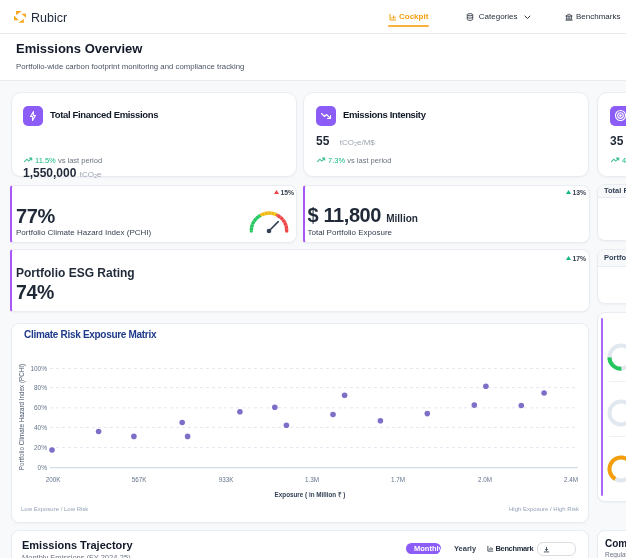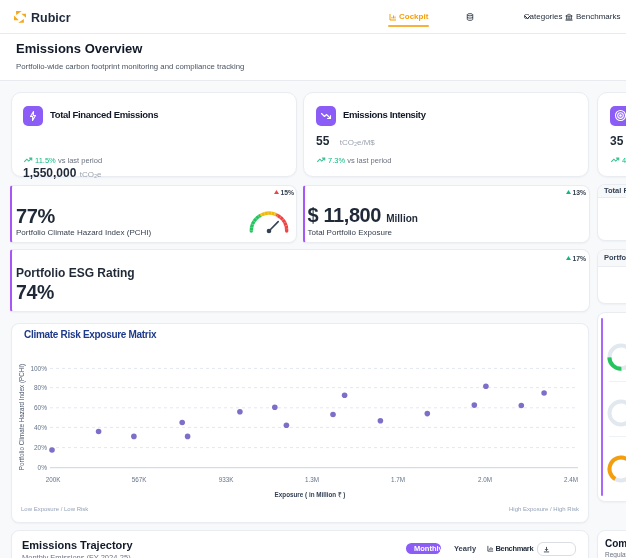--- a/index.html
+++ b/index.html
@@ -15,35 +15,35 @@
 <body>
 
 <div class="abs" style="left:0;top:0;width:626px;height:34px;background:#fff;border-bottom:1px solid #e8eaee;"></div>
 
 <svg class="abs" style="left:14px;top:11px;" width="12.2" height="11.8" viewBox="0 0 12.2 11.8">
   <polygon points="2,0 7.8,0 2.2,4" fill="#f7a81b"></polygon>
   <polygon points="7.3,2.7 12.2,2.7 12.2,6.9" fill="#f7a81b"></polygon>
   <polygon points="0,4.5 4.8,9.3 0,9.3" fill="#f7a81b"></polygon>
   <polygon points="9.9,8.1 9.9,11.8 4.2,11.8" fill="#f7a81b"></polygon>
 </svg>
-<div class="abs" style="left:31px;top:10.5px;font-size:12.5px;font-weight:bold;color:#1e2a3b;">Rubicr</div>
+<div class="abs" style="left:31px;top:10.5px;font-size:12.5px;font-weight:normal;color:#1e2a3b;">Rubicr</div>
 
 <svg class="abs" style="left:389px;top:12.5px;" width="8" height="8" viewBox="0 0 16 16" fill="none" stroke="#f59e0b" stroke-width="2">
   <path d="M2 2 v12 h12"></path>
   <path d="M6 11 V8 M9 11 V5 M12 11 V7"></path>
 </svg>
 <div class="abs" style="left:399px;top:11.6px;font-size:8px;font-weight:bold;color:#f59e0b;">Cockpit</div>
 <div class="abs" style="left:388px;top:25px;width:41px;height:2px;background:#f6b23c;border-radius:2px;"></div>
 
 <svg class="abs" style="left:466px;top:12.5px;" width="8" height="8" viewBox="0 0 16 16" fill="none" stroke="#1f2937" stroke-width="1.6">
   <ellipse cx="8" cy="3.5" rx="5.5" ry="2.2"></ellipse>
   <path d="M2.5 3.5 v4.5 c0 1.2 2.4 2.2 5.5 2.2 s5.5 -1 5.5 -2.2 V3.5"></path>
   <path d="M2.5 8 v4.5 c0 1.2 2.4 2.2 5.5 2.2 s5.5 -1 5.5 -2.2 V8"></path>
 </svg>
-<div class="abs" style="left:478.8px;top:11.6px;font-size:8px;color:#1f2937;margin-left:45px;">Categories</div>
+<div class="abs" style="left:478.8px;top:11.6px;font-size:8px;color:#1f2937;">Categories</div>
 <svg class="abs" style="left:524px;top:14.5px;" width="7" height="5" viewBox="0 0 10 7" fill="none" stroke="#1f2937" stroke-width="1.4">
     <path d="M1 1 L5 5 L9 1"></path>
   </svg>
 
 <svg class="abs" style="left:565px;top:12.5px;" width="8" height="8" viewBox="0 0 16 16" fill="none" stroke="#1f2937" stroke-width="1.4">
   <path d="M1.5 6 L8 2 L14.5 6 Z M3 6 v6 M6.3 6 v6 M9.7 6 v6 M13 6 v6 M1.5 12.5 h13 M1 14.5 h14"></path>
 </svg>
 <div class="abs" style="left:576px;top:11.6px;font-size:8px;color:#1f2937;">Benchmarks</div>
 
 <div class="abs" style="left:0;top:34px;width:626px;height:47px;background:#fff;border-bottom:1px solid #e8eaee;"></div>

